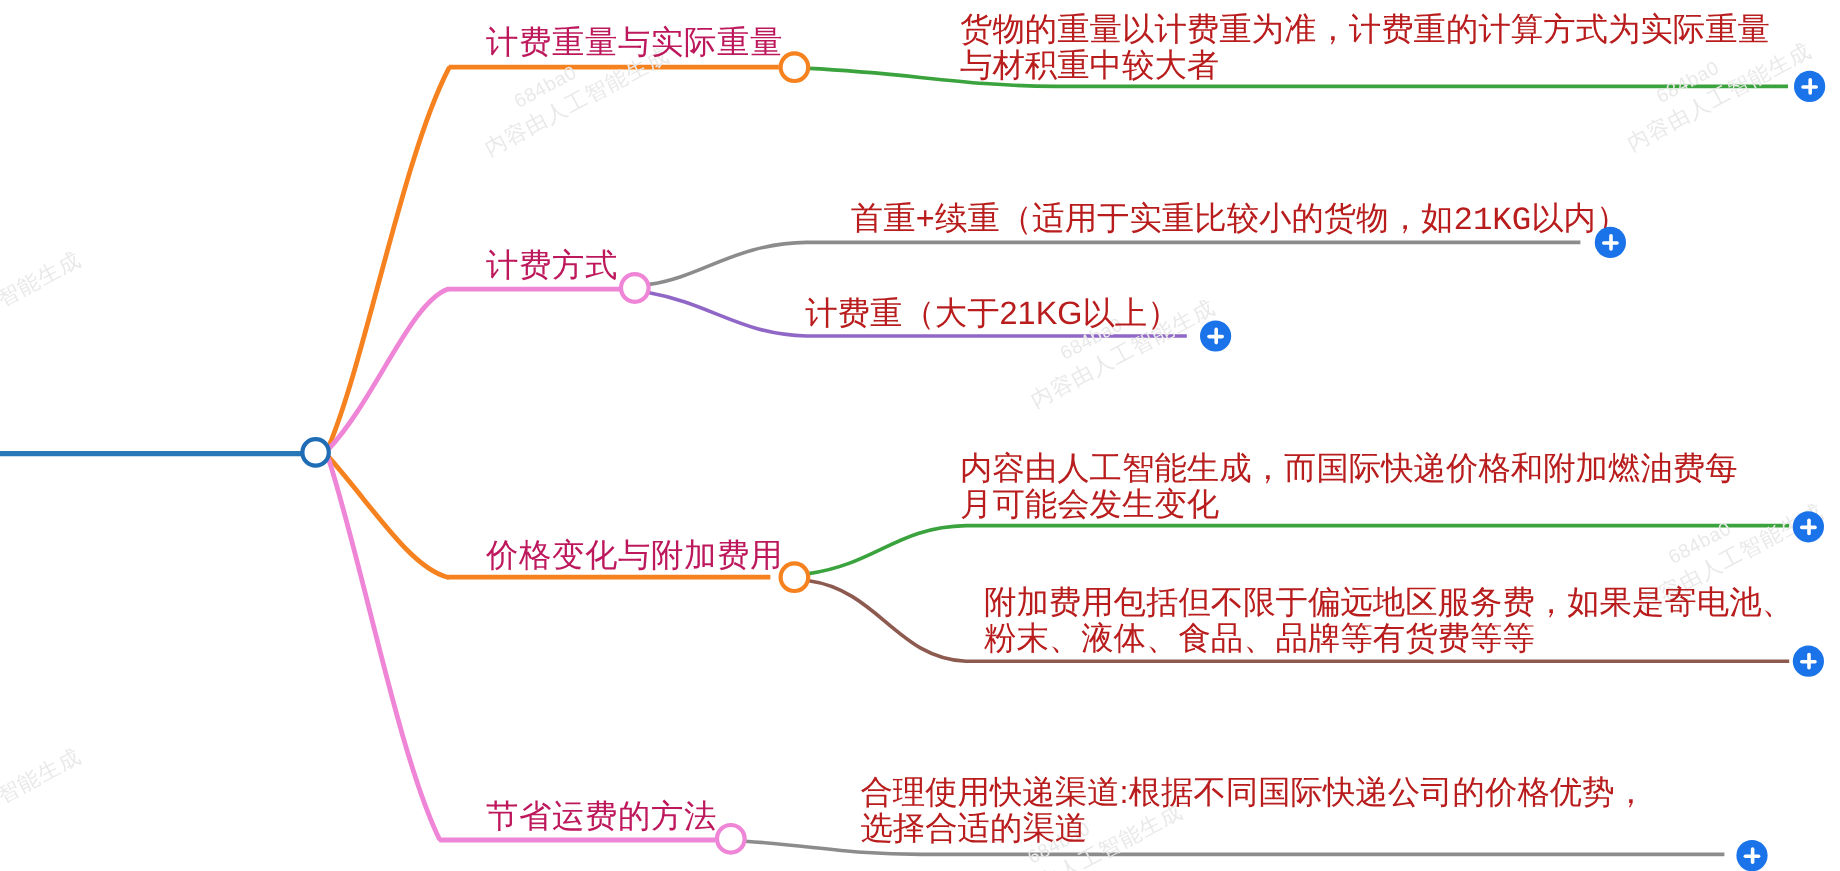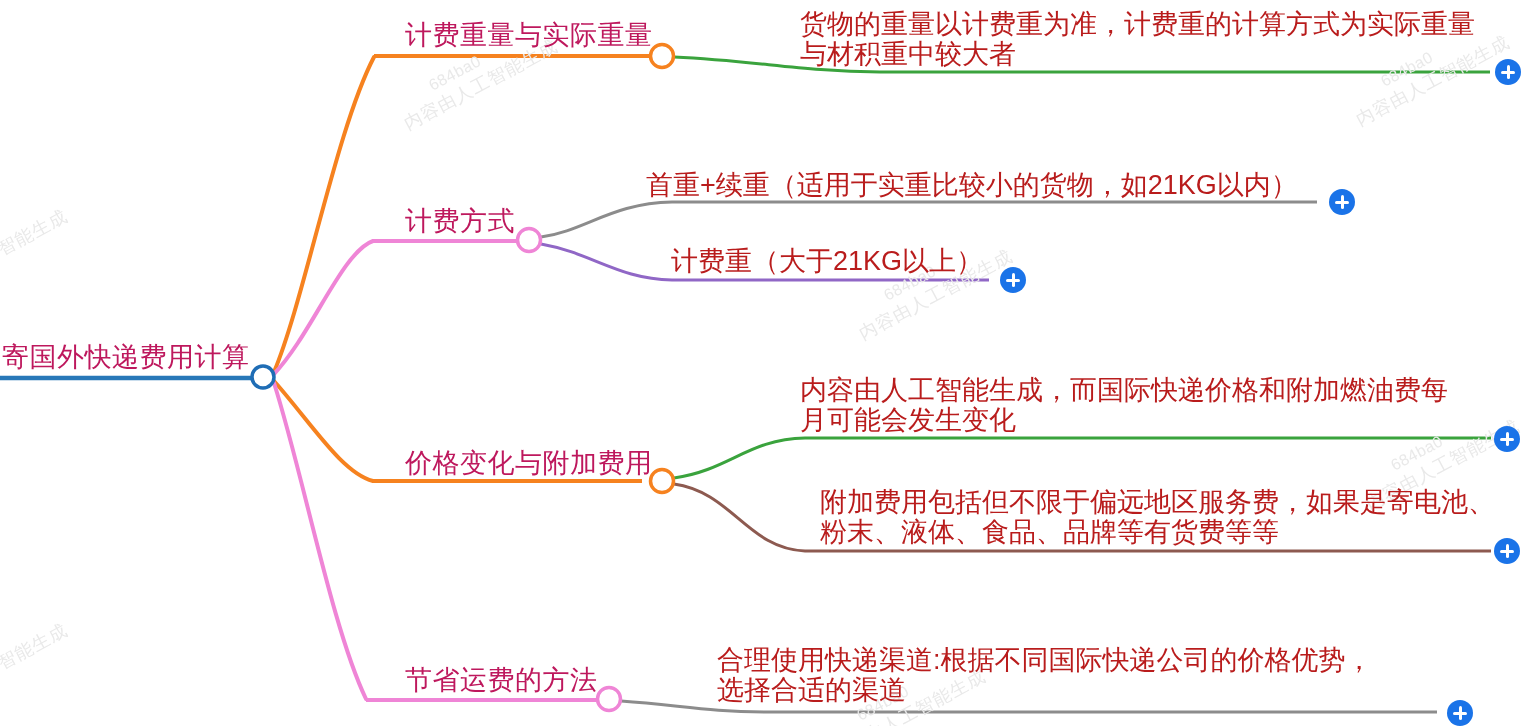--- a/index.html
+++ b/index.html
@@ -99,36 +99,35 @@
   </div>
   <div class="wm" style="left:-100px; top:636px;">
     <span class="code">684ba0</span>
     <span>内容由人工智能生成</span>
   </div>
   <div class="wm" style="left:818px; top:682px;">
     <span class="code">684ba0</span>
     <span>内容由人工智能生成</span>
   </div>
 
-  <div class="label" style="left:2px; top:341px;">寄国外快递费用计算</div>
 
   <div class="label" style="left:405px; top:19px;">计费重量与实际重量</div>
 
   <div class="label" style="left:405px; top:205px;">计费方式</div>
 
   <div class="label" style="left:405px; top:447px;">价格变化与附加费用</div>
 
   <div class="label" style="left:405px; top:664px;">节省运费的方法</div>
 
   <div class="leaf" style="left:800px; top:9px;">
     <span class="line">货物的重量以计费重为准，计费重的计算方式为实际重量</span>
     <span class="line">与材积重中较大者</span>
   </div>
 
-  <div class="leaf" style="left:646px; top:170px;">
+  <div class="leaf" style="left:709px; top:170px;font-family:Liberation Mono, monospace;">
     <span class="line">首重+续重（适用于实重比较小的货物，如21KG以内）</span>
   </div>
 
   <div class="leaf" style="left:671px; top:246px;">
     <span class="line">计费重（大于21KG以上）</span>
   </div>
 
   <div class="leaf" style="left:800px; top:375px;">
     <span class="line">内容由人工智能生成，而国际快递价格和附加燃油费每</span>
     <span class="line">月可能会发生变化</span>

